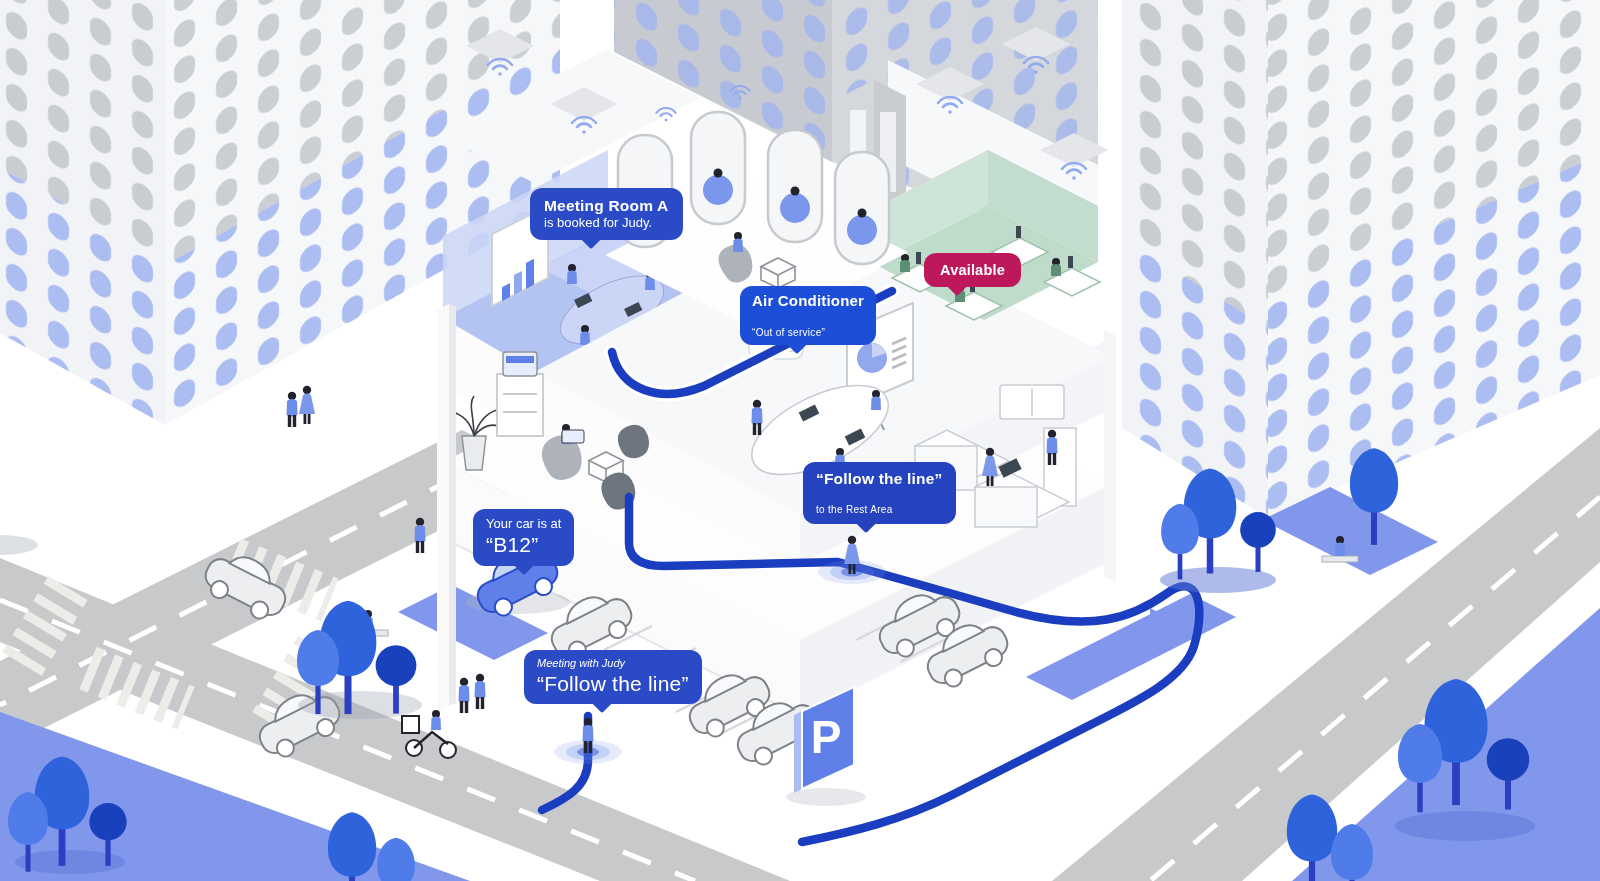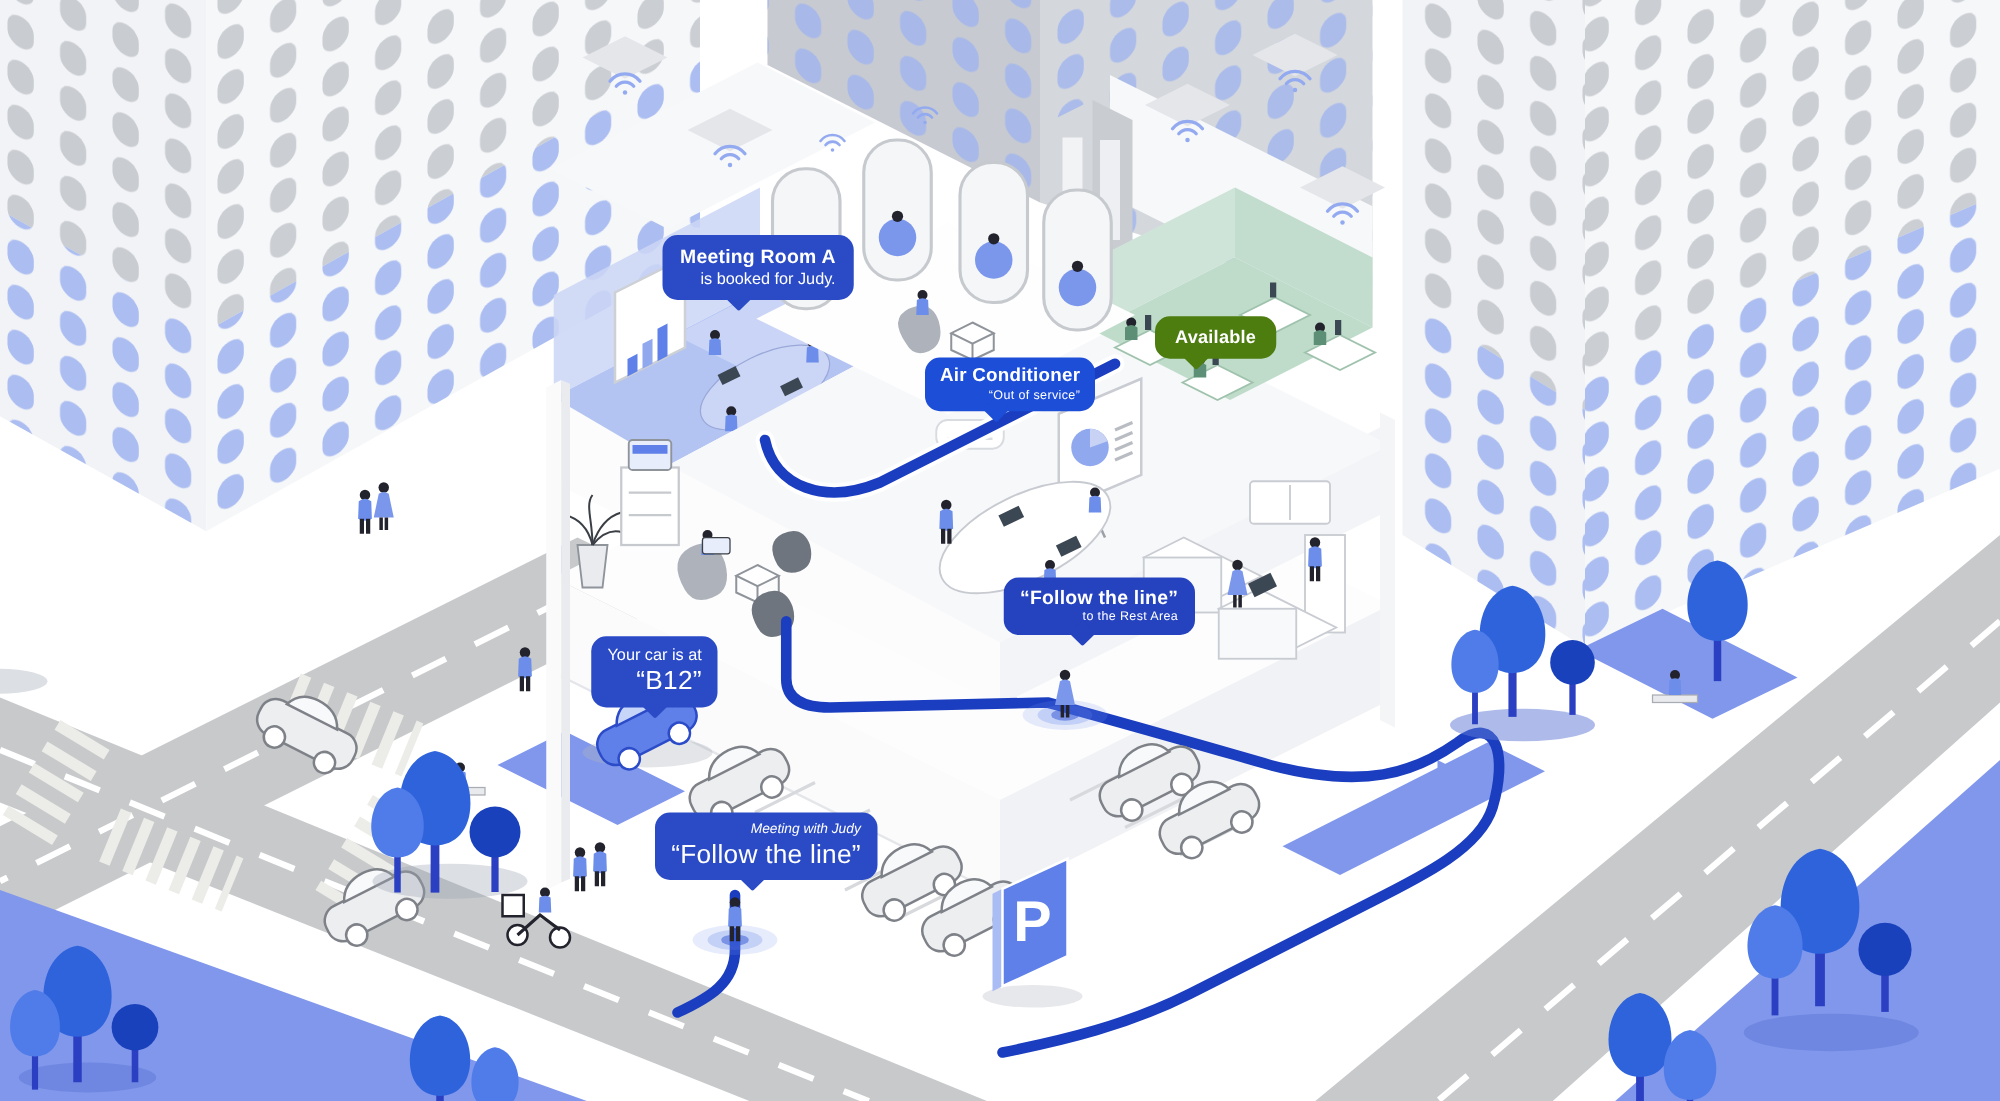--- a/index.html
+++ b/index.html
@@ -1,26 +1,26 @@
 <!DOCTYPE html>
 <html><head>
 <meta charset="utf-8">
 <style>
   html,body{margin:0;padding:0;background:#fff;}
   #stage{position:relative;width:1600px;height:881px;overflow:hidden;background:#fff;
          font-family:"Liberation Sans",sans-serif;}
   #scene{position:absolute;left:0;top:0;}
-  .callout{position:absolute;color:#fff;border-radius:12px;text-align:right;
+  .callout{position:absolute;color:#fff;border-radius:12px;text-align:left;
            padding:8px 14px;line-height:1.25;z-index:5;}
   .callout .tail{position:absolute;bottom:-6px;width:15px;height:15px;background:inherit;
                  transform:translateX(-50%) rotate(45deg);border-radius:2px;z-index:-1;}
   .t40{left:40%}.t34{left:34%}.t42{left:42%}.t41{left:41%}.t50{left:50%}.t44{left:44%}
   .co-title{font-weight:700;font-size:15.5px;letter-spacing:.2px;}
   .co-sub{font-size:13px;}
-  .co-sub-small{font-size:10px;letter-spacing:.3px;}
+  .co-sub-small{font-size:10px;letter-spacing:.3px;margin-top:16px;}
   .co-small{font-size:11px;font-style:italic;}
   .co-big{font-weight:400;font-size:21px;letter-spacing:.2px;}
   #co-available .co-title{font-size:14.5px;}
   #co-air .co-title{font-size:15px;}
 </style>
 </head>
 <body>
 
 <div id="stage">
 <svg id="scene" width="1600" height="881" viewBox="0 0 1600 881">
@@ -419,21 +419,21 @@
     <use href="#tree" transform="translate(1352,862)" fill="#4F7CE9"></use>
   </g>
 </svg>
 
 <div class="callout" id="co-meeting" style="left: 530px; top: 188px; background-color: rgb(43, 75, 198);">
   <div class="co-title">Meeting Room A</div>
   <div class="co-sub">is booked for Judy.</div>
   <div class="tail t40"></div>
 </div>
 
-<div class="callout" id="co-available" style="left: 924px; top: 253px; padding: 8px 16px; background-color: #4d7c0f;">
+<div class="callout" id="co-available" style="left: 924px; top: 253px; padding: 8px 16px; background-color: #be185d;">
   <div class="co-title">Available</div>
   <div class="tail t34"></div>
 </div>
 
 <div class="callout" id="co-air" style="left: 740px; top: 286px; padding: 6px 12px; background-color: #1d4ed8;">
   <div class="co-title">Air Conditioner</div>
   <div class="co-sub-small">“Out of service”</div>
   <div class="tail t42"></div>
 </div>
 

